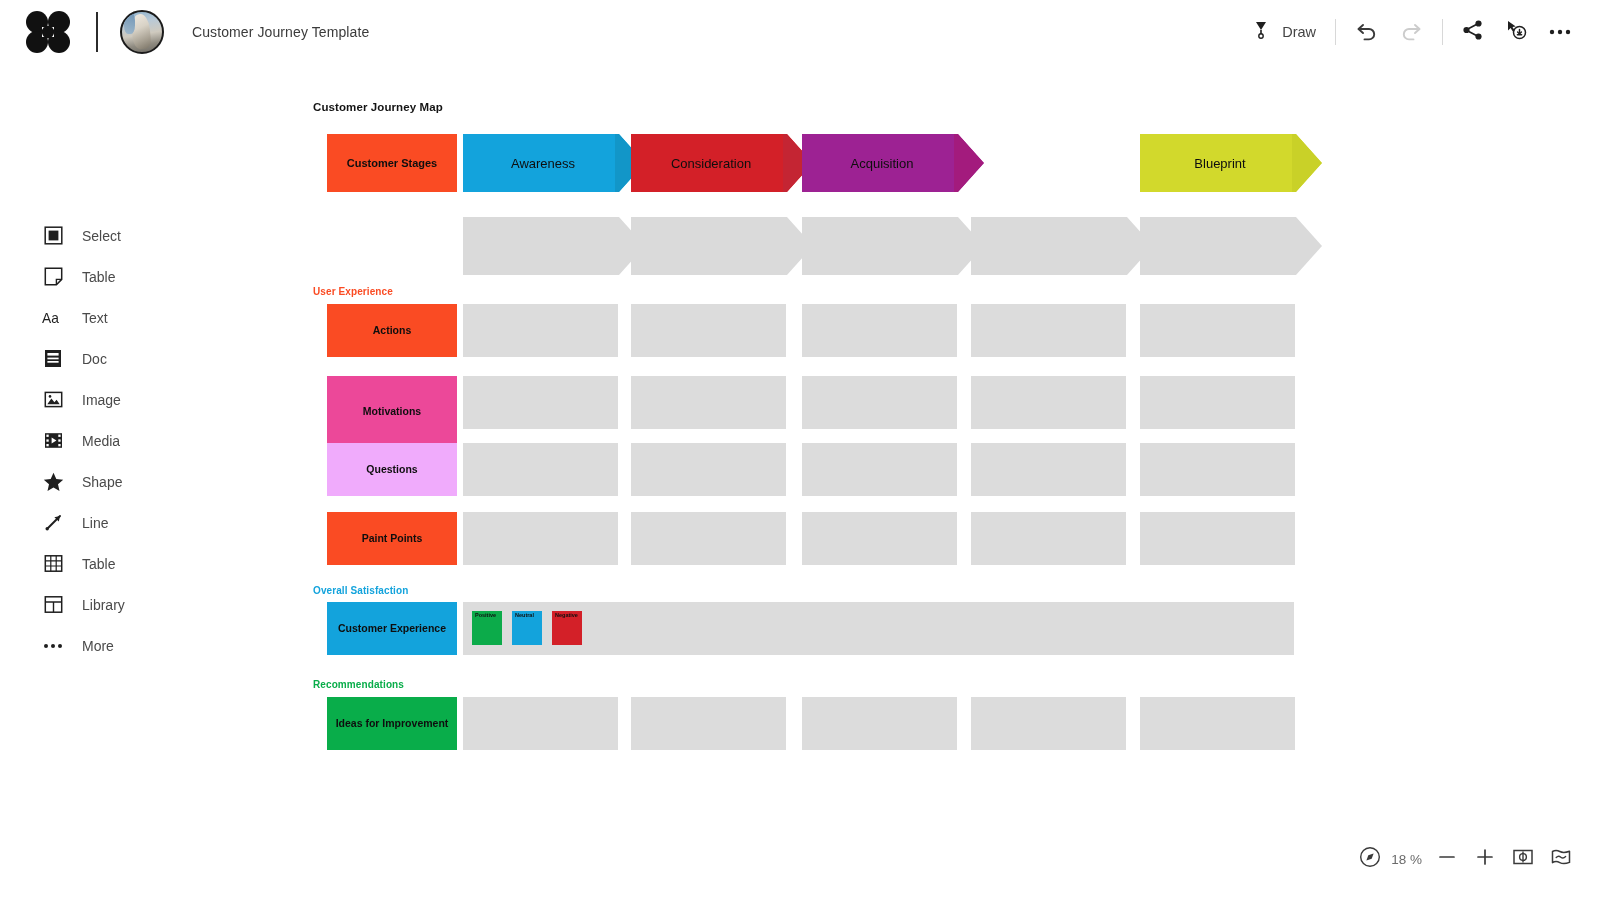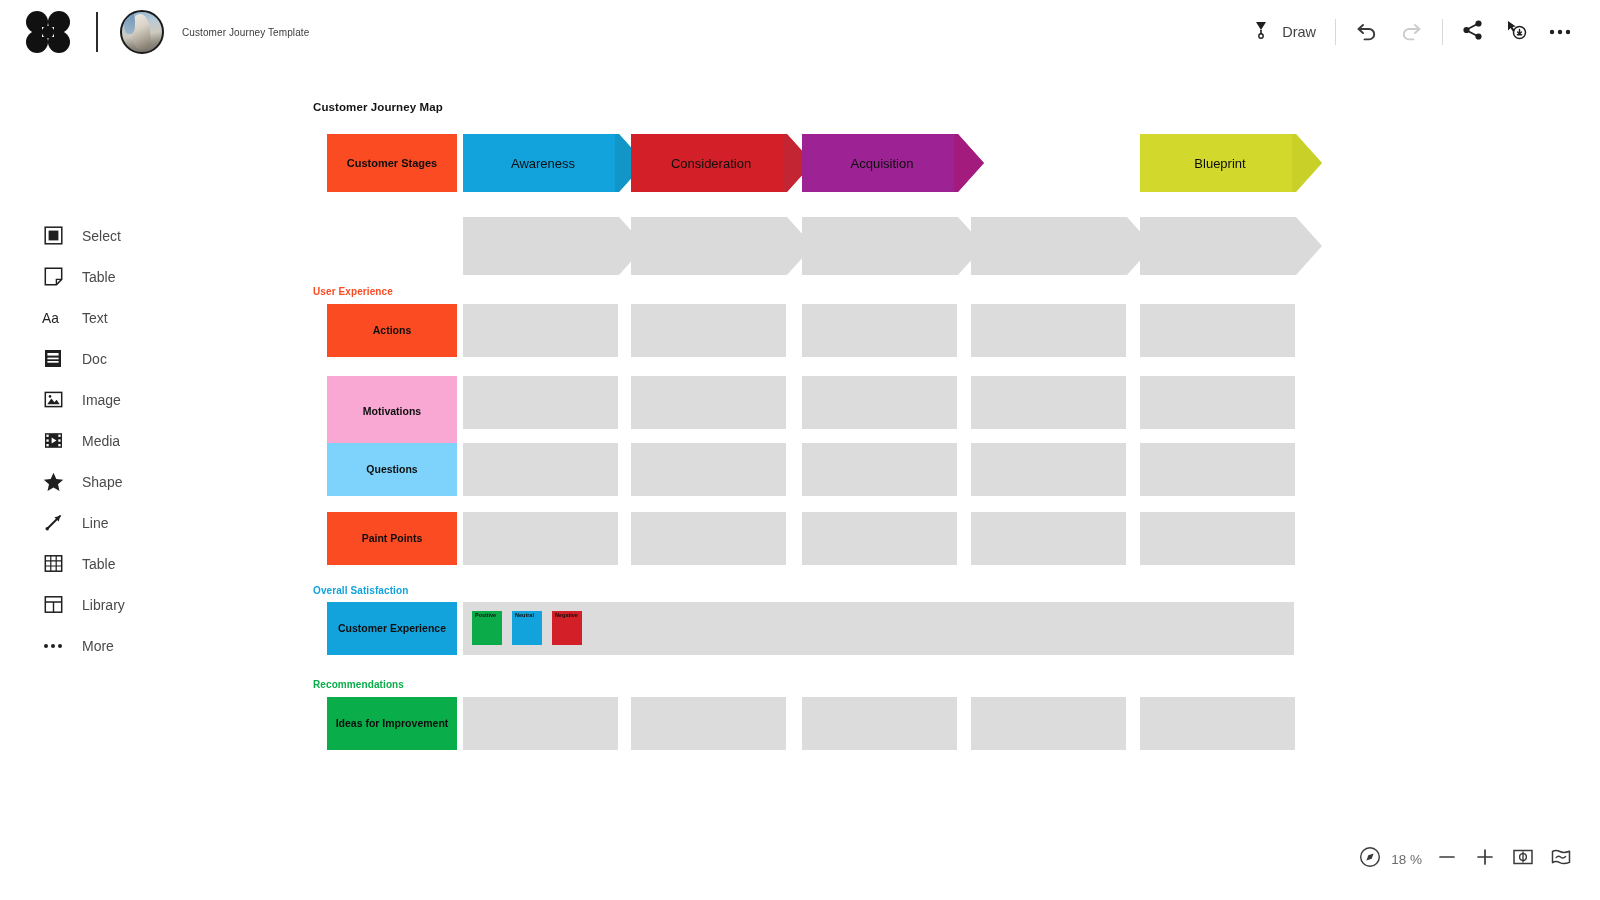--- a/index.html
+++ b/index.html
@@ -32,21 +32,21 @@
     background: linear-gradient(160deg,#efeae2 0%, #d8d2c6 40%, #a59e90 75%, #7d7668 100%);
     border-radius: 48% 44% 30% 36%;
     transform: rotate(-6deg);
   }
   #avatar::after {
     content:""; position:absolute; left:6%; top:0%; width:26%; height:55%;
     background: linear-gradient(200deg,#6e93b4 0%, #9fb8cb 100%);
     border-radius: 40%;
   }
   #doc-title {
-    margin-left: 18px; font-size: 10px; color: #3b3b3b; letter-spacing: .1px;
+    margin-left: 28px; font-size: 14px; color: #3b3b3b; letter-spacing: .1px;
   }
   #topbar-right {
     margin-left: auto; display: flex; align-items: center; gap: 0; padding-right: 18px;
   }
   .tb-btn {
     height: 38px; display: flex; align-items: center; gap: 13px;
     padding: 0 10px; cursor: pointer; color: #3a3a3a;
   }
   .tb-btn.disabled { color: #c9c9c9; }
   .tb-label { font-size: 14.5px; color: #444; }
@@ -371,31 +371,31 @@
         <div class="lbl-box" style="height: 53px; background: rgb(250, 75, 35); font-size: 10.5px;">
           <span>Actions</span>
         </div>
         <div class="rect" style="left: 153px; width: 155px; background: rgb(220, 220, 220);"></div>
         <div class="rect" style="left: 321px; width: 155px; background: rgb(220, 220, 220);"></div>
         <div class="rect" style="left: 492px; width: 155px; background: rgb(220, 220, 220);"></div>
         <div class="rect" style="left: 661px; width: 155px; background: rgb(220, 220, 220);"></div>
         <div class="rect" style="left: 830px; width: 155px; background: rgb(220, 220, 220);"></div>
       </div>
       <div class="row" style="top: 312px; height: 53px; width: 984px;">
-        <div class="lbl-box" style="height: 70px; background: #f9a8d4; font-size: 10.5px;">
+        <div class="lbl-box" style="height: 70px; background: #ec4899; font-size: 10.5px;">
           <span>Motivations</span>
         </div>
         <div class="rect" style="left: 153px; width: 155px; background: rgb(220, 220, 220);"></div>
         <div class="rect" style="left: 321px; width: 155px; background: rgb(220, 220, 220);"></div>
         <div class="rect" style="left: 492px; width: 155px; background: rgb(220, 220, 220);"></div>
         <div class="rect" style="left: 661px; width: 155px; background: rgb(220, 220, 220);"></div>
         <div class="rect" style="left: 830px; width: 155px; background: rgb(220, 220, 220);"></div>
       </div>
       <div class="row" style="top: 379px; height: 53px; width: 984px;">
-        <div class="lbl-box" style="height: 53px; background: #7dd3fc; font-size: 10.5px;">
+        <div class="lbl-box" style="height: 53px; background: #f0abfc; font-size: 10.5px;">
           <span>Questions</span>
         </div>
         <div class="rect" style="left: 153px; width: 155px; background: rgb(220, 220, 220);"></div>
         <div class="rect" style="left: 321px; width: 155px; background: rgb(220, 220, 220);"></div>
         <div class="rect" style="left: 492px; width: 155px; background: rgb(220, 220, 220);"></div>
         <div class="rect" style="left: 661px; width: 155px; background: rgb(220, 220, 220);"></div>
         <div class="rect" style="left: 830px; width: 155px; background: rgb(220, 220, 220);"></div>
       </div>
       <div class="row" style="top: 448px; height: 53px; width: 984px;">
         <div class="lbl-box" style="height: 53px; background: rgb(250, 75, 35); font-size: 10.5px;">

